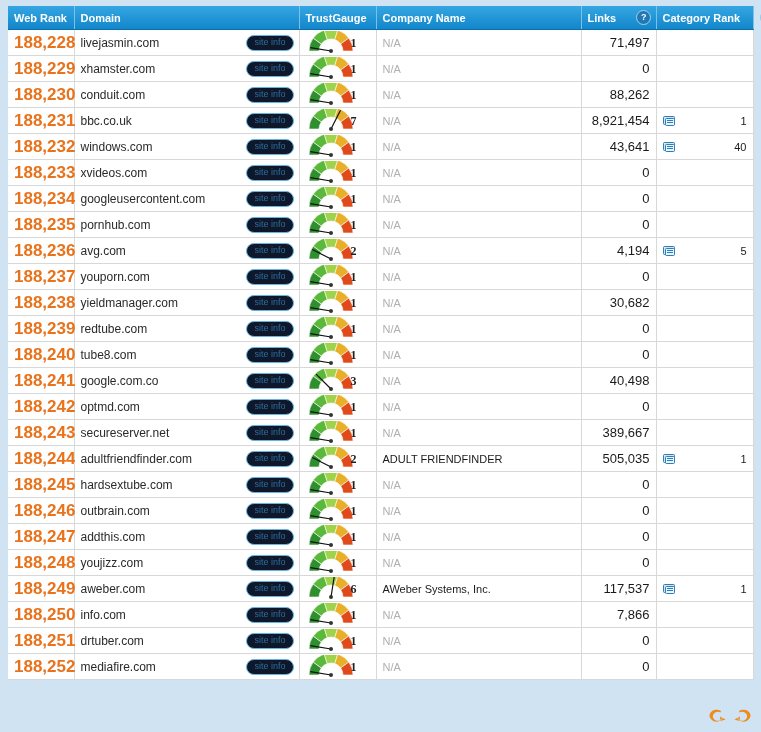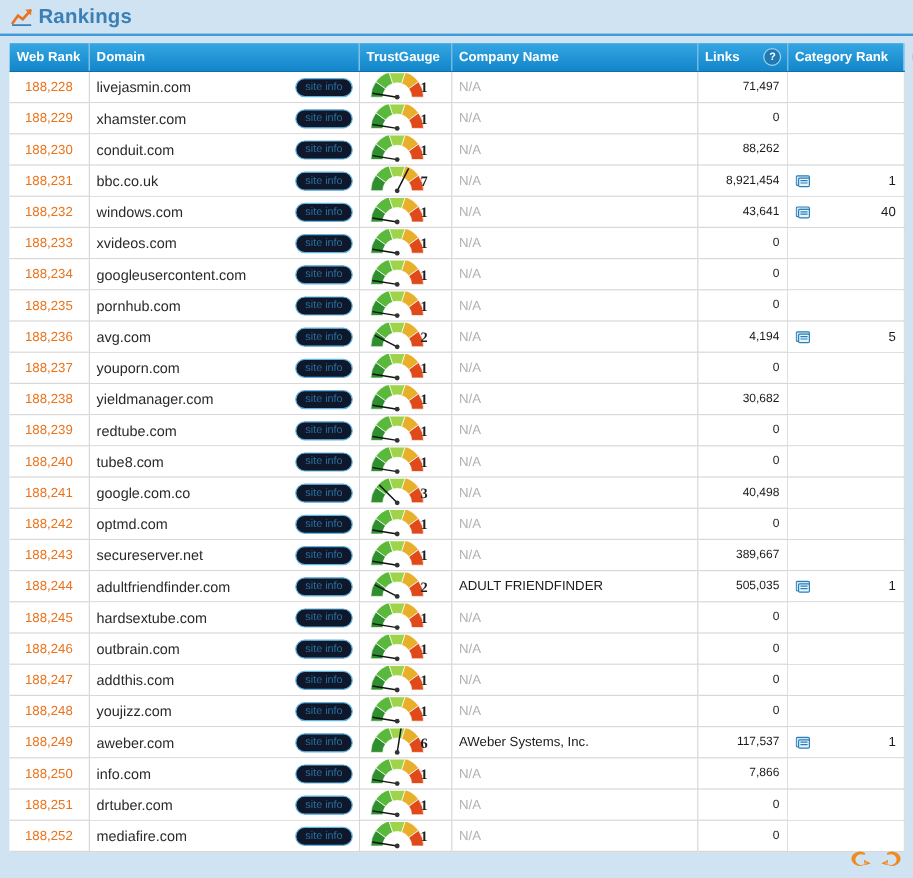--- a/index.html
+++ b/index.html
@@ -88,22 +88,22 @@
     border-right: 1px solid #d8d8d8;
     border-bottom: 1px solid #d8d8d8;
     padding: 0 6px;
     height: 26px;
     vertical-align: middle;
     box-sizing: border-box;
     background: #ffffff;
   }
   td.webrank {
     color: #e8731c;
-    font-weight: normal;
-    font-size: 11px;
+    font-weight: bold;
+    font-size: 17px;
     text-align: center;
     background: #f7f7f7;
   }
   td.domain {
     position: relative;
     padding-right: 60px;
   }
   .domain-name {
     color: #2a2a2a;
     font-size: 12px;
@@ -146,21 +146,21 @@
     color: #1d1d1d;
     font-family: "Liberation Serif", serif;
   }
   td.company {
     color: #1a1a1a;
     font-size: 11px;
   }
   td.company.na { color: #b0b0b0; margin-top: 24px; }
   td.links {
     text-align: right;
-    font-size: 10px;
+    font-size: 13px;
     color: #1a1a1a;
   }
   td.catrank {
     text-align: right;
     font-size: 11px;
     color: #1a1a1a;
     position: relative;
     padding-right: 6px;
   }
   .cat-icon {
@@ -186,30 +186,20 @@
     width: 20px;
     height: 18px;
     cursor: pointer;
   }
 </style>
 </head>
 <body>
 
 <div id="app">
 
-  <div class="page-header">
-    <span class="header-icon">
-      <svg width="20" height="18" viewBox="0 0 20 18">
-        <path d="M2 15 L7 8 L11 11 L18 3" stroke="#e8731c" stroke-width="2.2" fill="none"></path>
-        <path d="M13 3 L18 3 L18 8 Z" fill="#e8731c"></path>
-        <path d="M2 16 L18 16" stroke="#3a7fb5" stroke-width="1.5"></path>
-      </svg>
-    </span>
-    <span class="header-title">Rankings</span>
-  </div>
 
   <div class="table-wrap">
     <table class="rankings">
       <colgroup>
         <col style="width:66px">
         <col style="width:225px">
         <col style="width:77px">
         <col style="width:205px">
         <col style="width:75px">
         <col style="width:97px">

